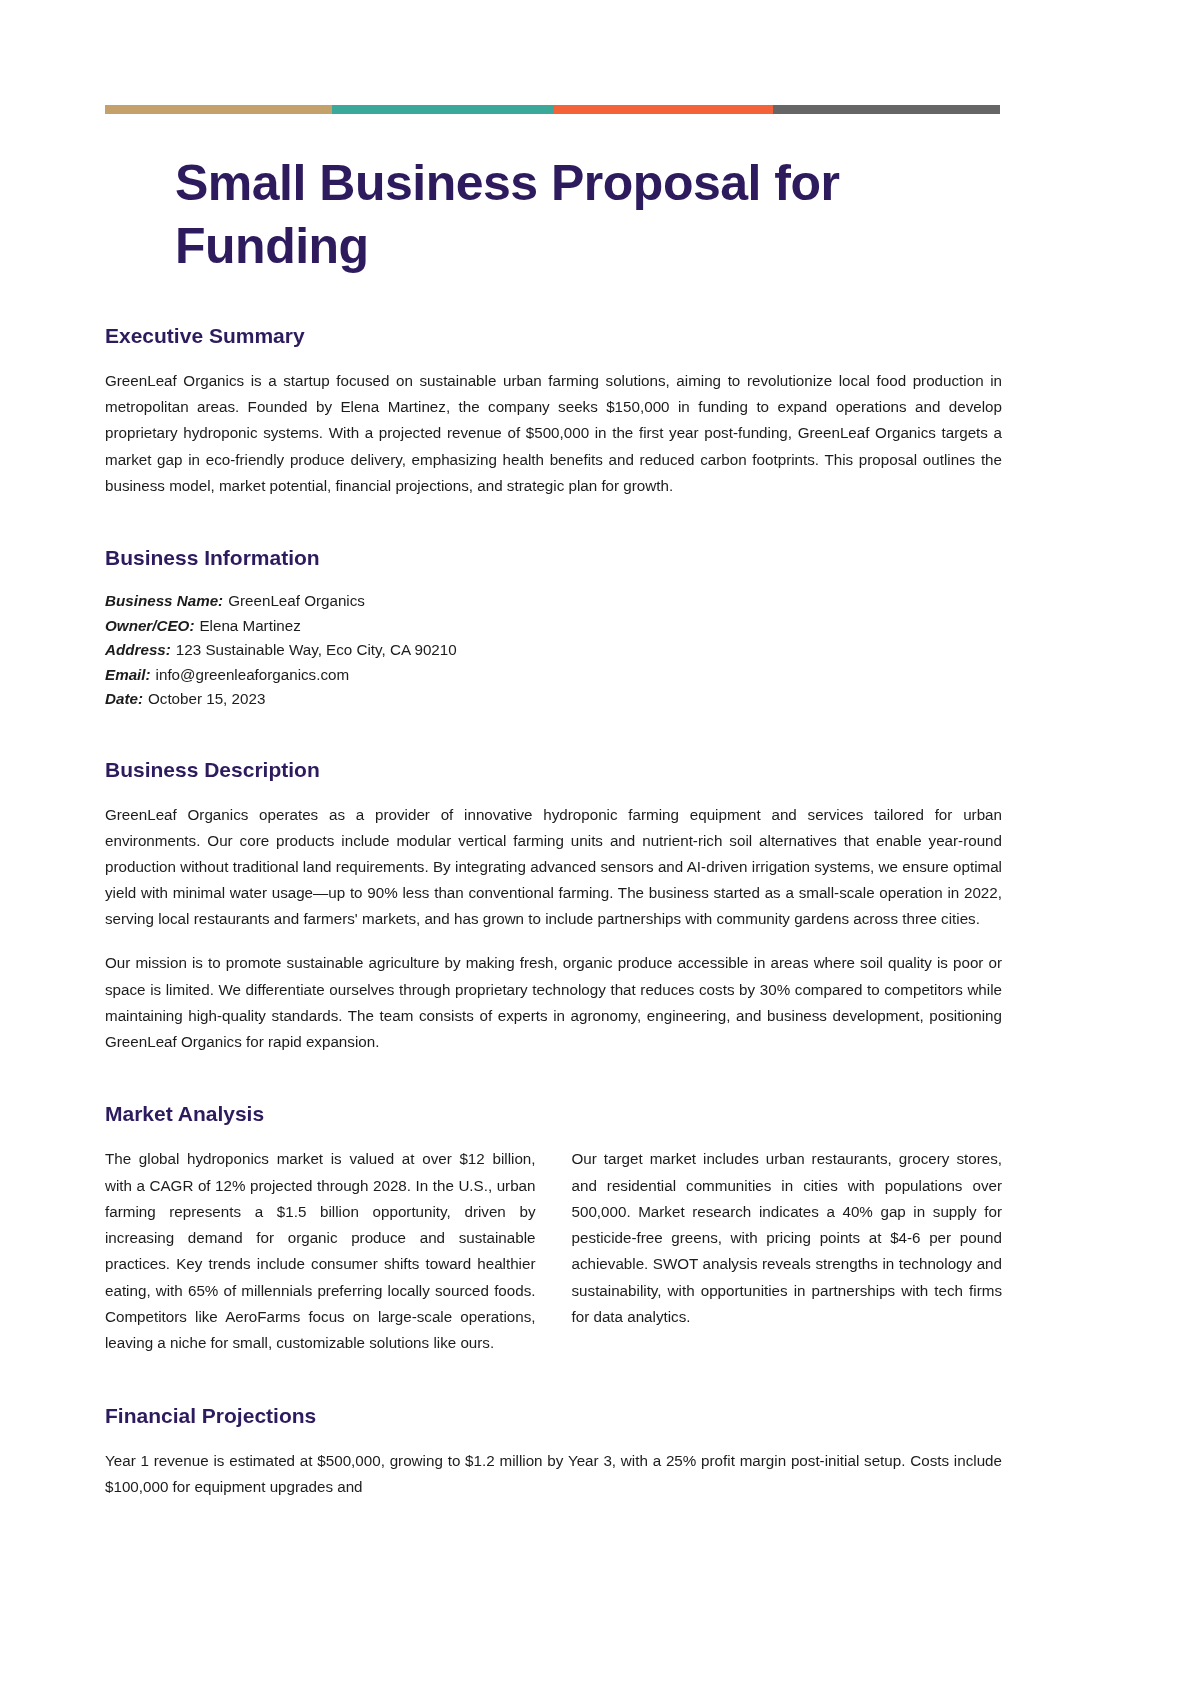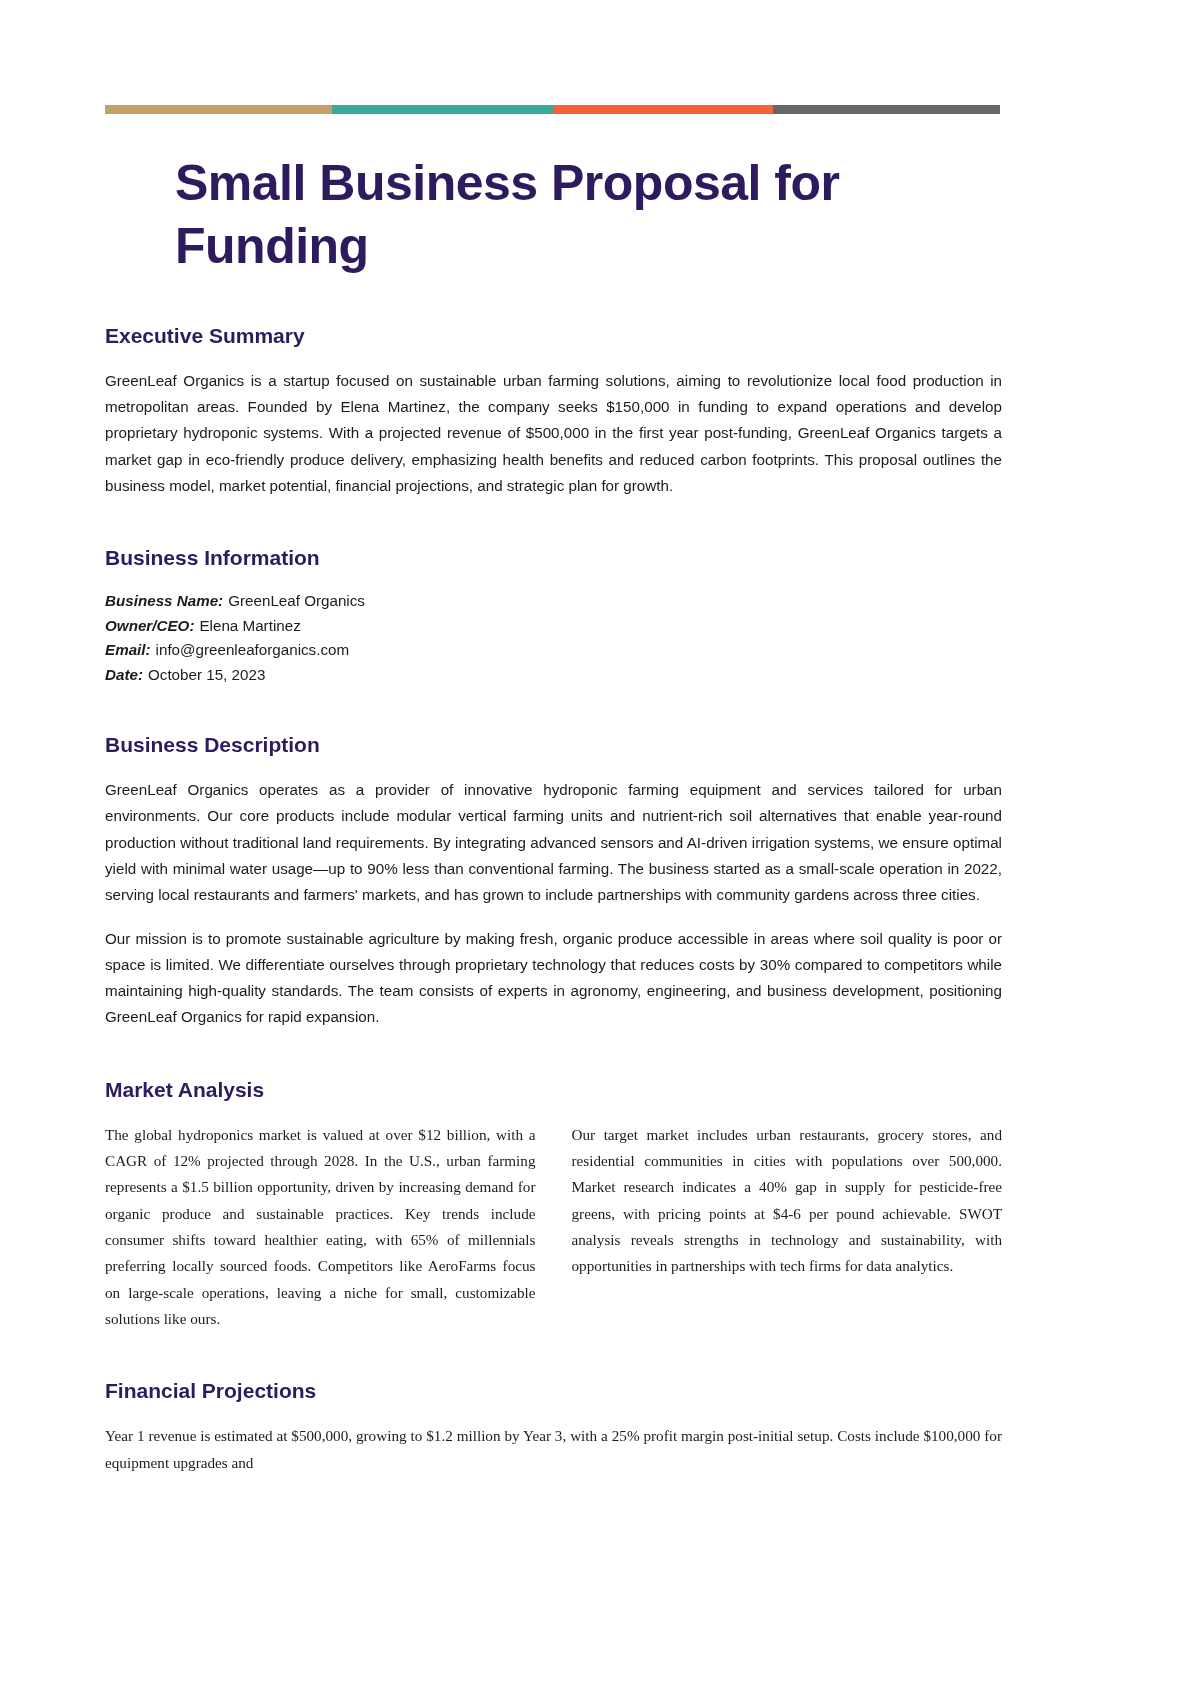--- a/index.html
+++ b/index.html
@@ -68,21 +68,20 @@
   .info-label {
     font-weight: bold;
     font-style: italic;
     color: #1c1c1c;
   }
   .info-value { margin-left: 5px; }
   .two-col {
     display: flex;
     gap: 36px;
     margin-top: 10px;
-    font-family: Liberation Serif, serif;
   }
   .col {
     flex: 1 1 0;
     min-width: 0;
   }
   .col p.body {
     text-align: justify;
     font-size: 15.2px;
     line-height: 1.73;
   }
@@ -111,20 +110,23 @@
 
     <h2 class="section">Business Information</h2>
     <div class="info-list">
       <div class="info-row">
         <span class="info-label">Business Name:</span><span class="info-value">GreenLeaf Organics</span>
       </div>
       <div class="info-row">
         <span class="info-label">Owner/CEO:</span><span class="info-value">Elena Martinez</span>
       </div>
       <div class="info-row">
+        <span class="info-label">Address:</span><span class="info-value">123 Sustainable Way, Eco City, CA 90210</span>
+      </div>
+      <div class="info-row">
         <span class="info-label">Email:</span><span class="info-value">info@greenleaforganics.com</span>
       </div>
       <div class="info-row">
         <span class="info-label">Date:</span><span class="info-value">October 15, 2023</span>
       </div>
     </div>
 
     <h2 class="section">Business Description</h2>
     <p class="body">GreenLeaf Organics operates as a provider of innovative hydroponic farming equipment and services tailored for urban environments. Our core products include modular vertical farming units and nutrient-rich soil alternatives that enable year-round production without traditional land requirements. By integrating advanced sensors and AI-driven irrigation systems, we ensure optimal yield with minimal water usage—up to 90% less than conventional farming. The business started as a small-scale operation in 2022, serving local restaurants and farmers' markets, and has grown to include partnerships with community gardens across three cities.</p>
     <p class="body">Our mission is to promote sustainable agriculture by making fresh, organic produce accessible in areas where soil quality is poor or space is limited. We differentiate ourselves through proprietary technology that reduces costs by 30% compared to competitors while maintaining high-quality standards. The team consists of experts in agronomy, engineering, and business development, positioning GreenLeaf Organics for rapid expansion.</p>

